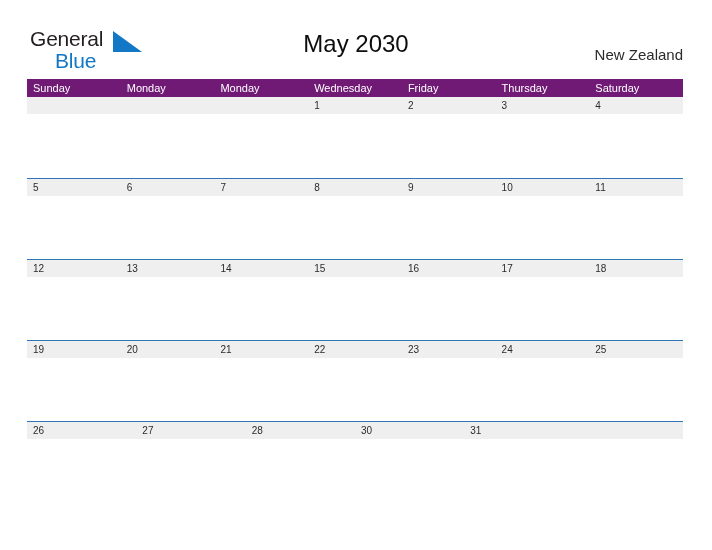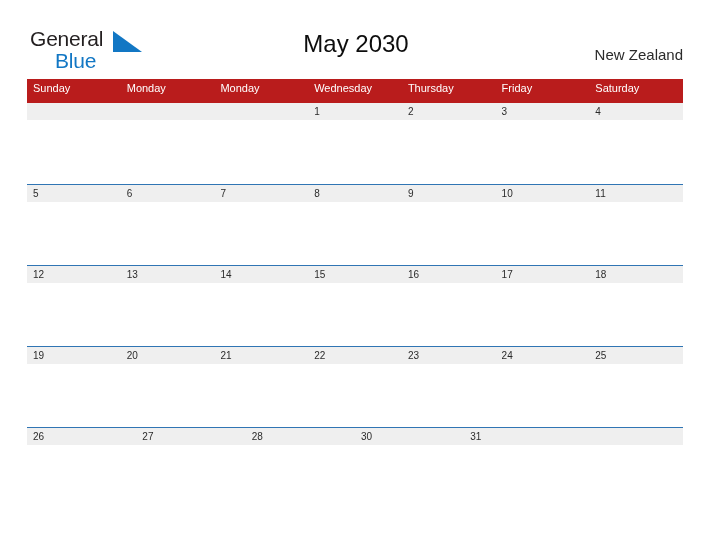--- a/index.html
+++ b/index.html
@@ -86,22 +86,22 @@
   
   .calendar {
     position: absolute;
     left: 27px;
     top: 79px;
     width: 656px;
   }
   .weekday-row {
     display: flex;
     width: 656px;
-    height: 24px;
-    background: #b91c1c;
+    height: 18px;
+    background: #701a75;
   }
   .weekday-cell {
     flex: 1 1 0;
     min-width: 0;
     color: #ffffff;
     font-size: 11px;
     line-height: 18px;
     padding-left: 6px;
     box-sizing: border-box;
     font-family: "Liberation Sans", sans-serif;
@@ -166,22 +166,22 @@
 
   </div>
 
   <div class="calendar">
 
     <div class="weekday-row">
       <div class="weekday-cell">Sunday</div>
       <div class="weekday-cell">Monday</div>
       <div class="weekday-cell">Monday</div>
       <div class="weekday-cell">Wednesday</div>
+      <div class="weekday-cell">Friday</div>
       <div class="weekday-cell">Thursday</div>
-      <div class="weekday-cell">Friday</div>
       <div class="weekday-cell">Saturday</div>
     </div>
 
     <div class="week-row first">
       <div class="day-cell">
         <div class="day-band">
             <span class="day-num"></span>
           </div>
         <div class="day-body"></div>
       </div>

